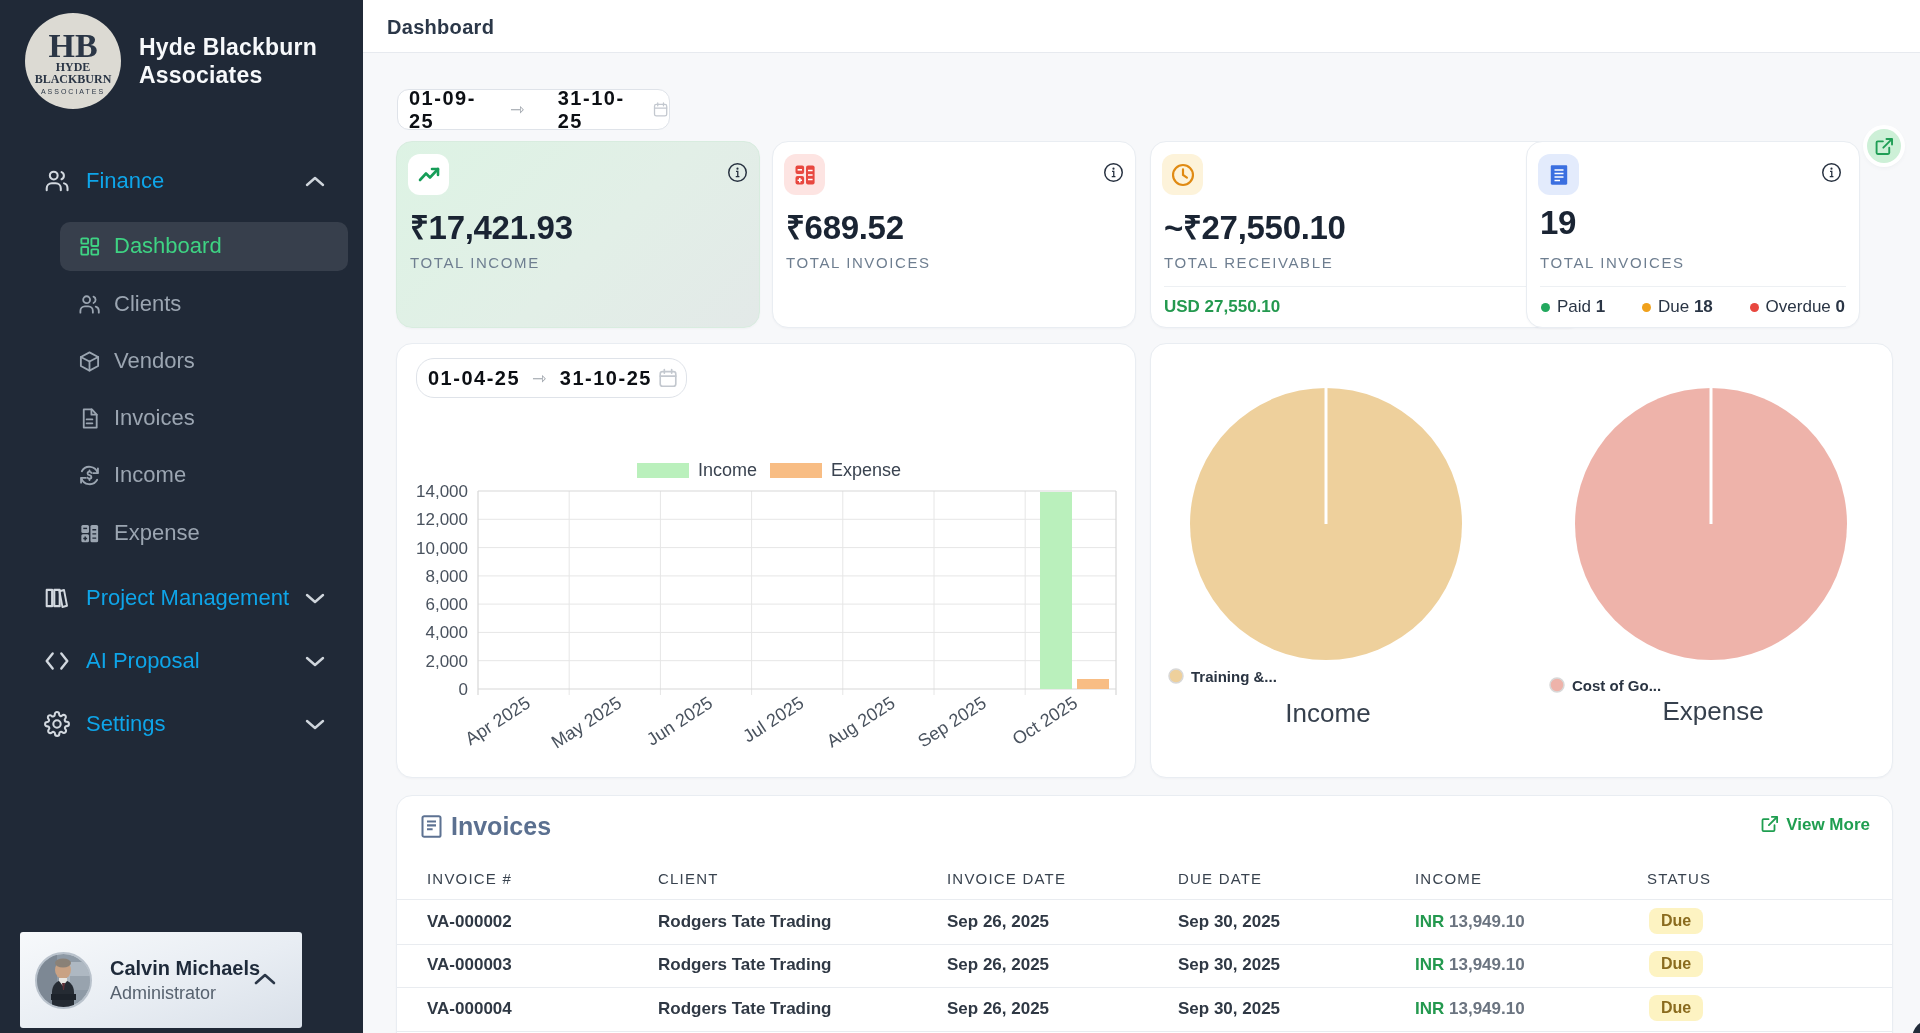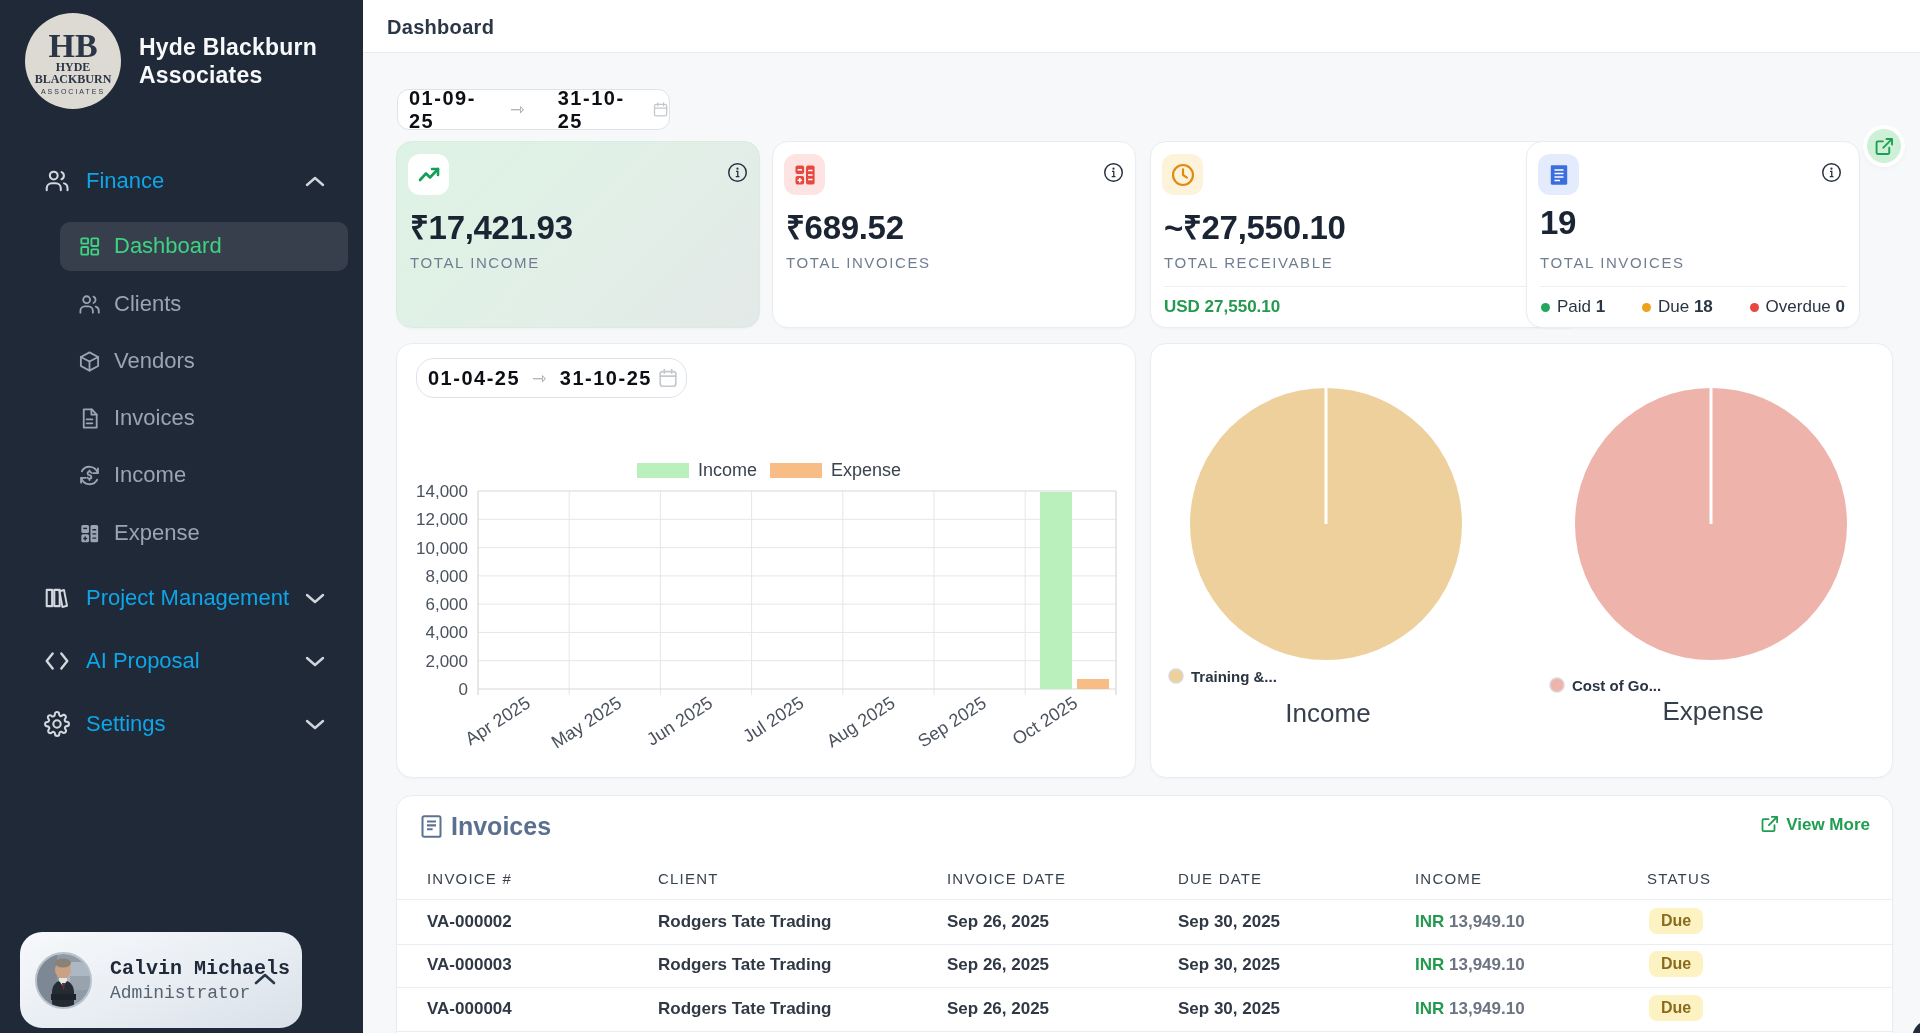--- a/index.html
+++ b/index.html
@@ -11,22 +11,22 @@
 .logo-row { position:absolute; left:25px; top:13px; display:flex; align-items:center; }
 .logo-circle { width:96px; height:96px; }
 .brand { margin-left:18px; color:#f7f9fb; font-size:23px; font-weight:bold; line-height:28px; letter-spacing:.2px; }
 .nav-item { position:absolute; left:0; width:363px; height:34px; display:flex; align-items:center; color:#0ea5e9; font-size:22px; }
 .nav-item .nico { width:26px; height:26px; margin-left:44px; margin-right:16px; flex:0 0 auto; }
 .nav-item .chev { position:absolute; right:38px; }
 .sub-item { position:absolute; left:0; width:363px; height:34px; display:flex; align-items:center; color:#9ba5b1; font-size:22px; }
 .sub-item .nico { width:23px; height:23px; margin-left:78px; margin-right:13px; flex:0 0 auto; }
 .active-box { position:absolute; left:60px; top:222px; width:288px; height:49px; background:#373f4c; border-radius:10px; }
 .dash-item { color:#3ed383; }
-.user-card { position:absolute; left:20px; top:932px; width:282px; height:96px; border-radius:22px;
-  background:linear-gradient(160deg,#f7f9fb 0%,#e8edf3 55%,#d9e0e9 100%); display:flex; align-items:center;font-family:Liberation Mono, monospace; }
+.user-card { position:absolute; left:20px; top:932px; width:282px; height:96px; border-radius:3px;
+  background:linear-gradient(160deg,#f7f9fb 0%,#e8edf3 55%,#d9e0e9 100%); display:flex; align-items:center; }
 .avatar { width:57px; height:57px; border-radius:50%; margin-left:15px; overflow:hidden; border:2px solid #b9c2cc; }
 .uinfo { margin-left:18px; }
 .uname { font-size:20px; font-weight:bold; color:#1e2a3a; }
 .urole { font-size:18px; color:#57626f; margin-top:3px; }
 .ucv { position:absolute; right:26px; top:40px; }
 
 
 .topbar { position:absolute; left:363px; top:0; width:1557px; height:53px; background:#fff; border-bottom:1px solid #e7eaef; }
 .topbar h1 { position:absolute; left:24px; top:16px; font-size:20px; color:#2b3748; letter-spacing:.3px; }
 .content { position:absolute; left:363px; top:53px; width:1557px; height:980px; background:#f7f8fa; }

